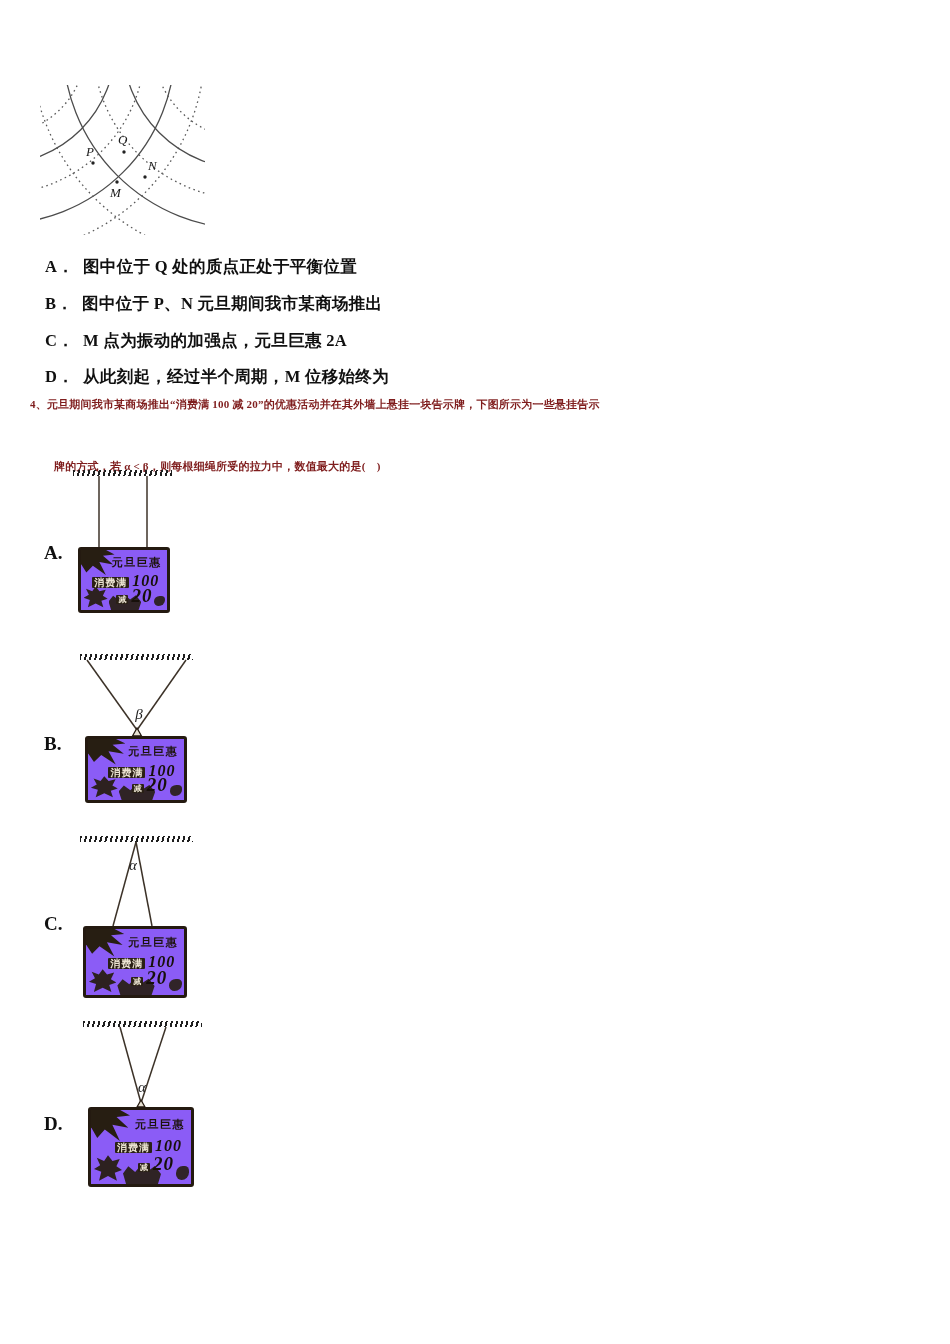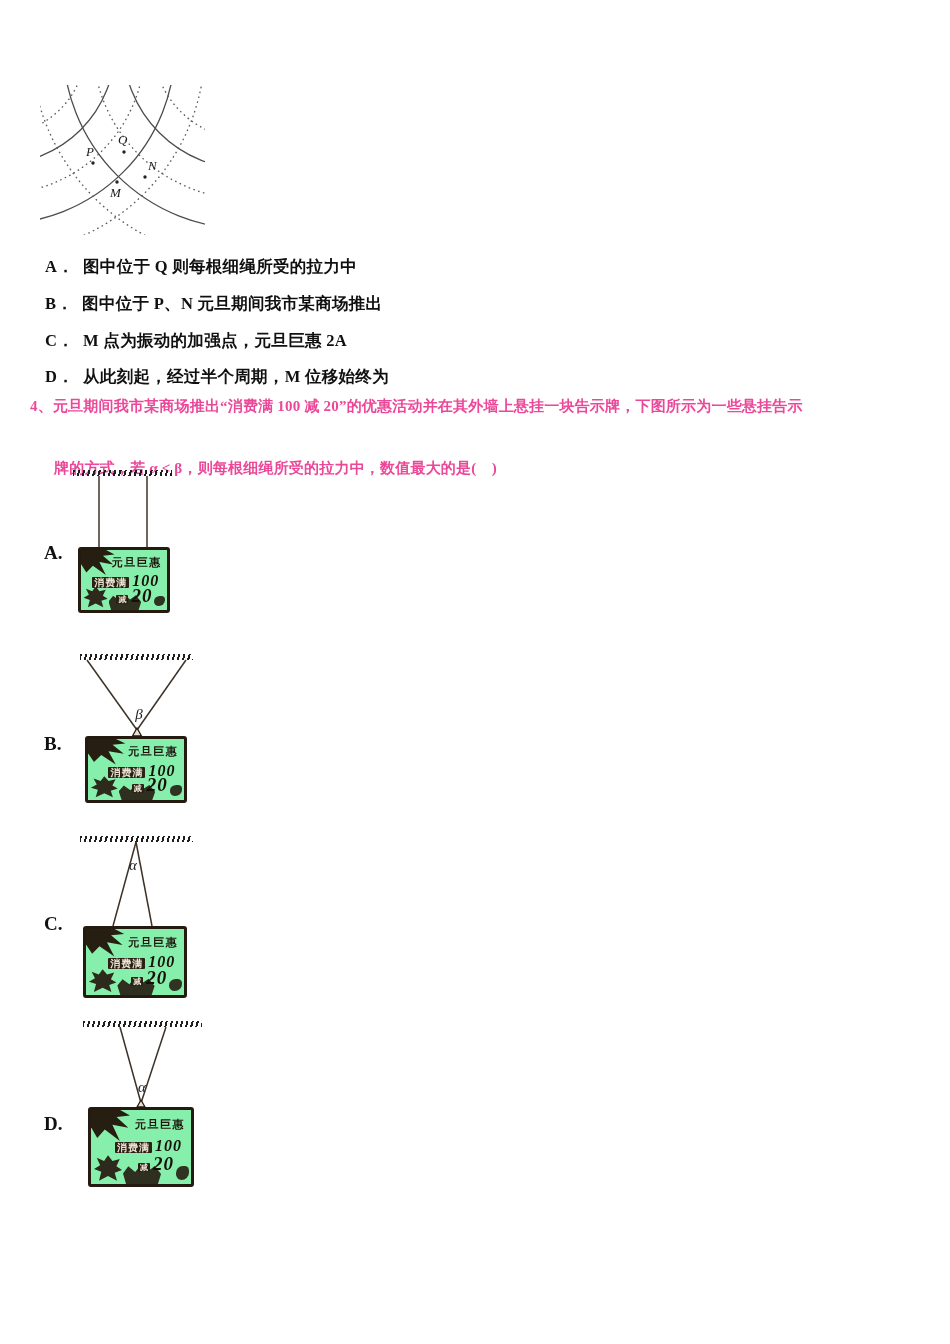--- a/index.html
+++ b/index.html
@@ -9,22 +9,22 @@
     overflow:hidden;
   }
 
   
   .opt{
     position:absolute;left:45px;font-size:16.5px;font-weight:700;
     white-space:nowrap;color:#101010;letter-spacing:.3px;
   }
   .opt .lbl{margin-right:9px;}
   .qline{
-    position:absolute;left:30px;font-size:15px;font-weight:700;
-    white-space:nowrap;color:#ec4899;letter-spacing:.2px;
+    position:absolute;left:30px;font-size:11px;font-weight:700;
+    white-space:nowrap;color:#7f1d1d;letter-spacing:.2px;
   }
 
   
   .wavefig{position:absolute;left:40px;top:85px;width:165px;height:150px;}
   .wavefig svg{display:block;}
 
   
   .fig{position:absolute;}
   .figlabel{
     position:absolute;font-size:19px;font-weight:700;color:#101010;
@@ -35,21 +35,21 @@
     background:repeating-linear-gradient(105deg,#1e1e1e 0 2px,rgba(0,0,0,0) 2px 5px);
   }
   .ropes{position:absolute;overflow:visible;}
   .angle{
     position:absolute;font-style:italic;font-size:15px;color:#1c1c1c;
     font-family:"Liberation Serif",serif;transform:translate(-50%,-50%);
   }
 
   
   .sign{
-    position:absolute;background:#86efac;border:3px solid #241a10;
+    position:absolute;background:#8b5cf6;border:3px solid #241a10;
     border-radius:3px;overflow:hidden;box-sizing:border-box;
   }
   .blob{position:absolute;background:#271e12;}
   .b1{left:-3%;top:-6%;width:42%;height:52%;
       clip-path:polygon(0 0,58% 0,100% 26%,68% 30%,96% 58%,58% 50%,76% 92%,40% 62%,22% 84%,8% 58%,0 60%);}
   .b2{left:3%;bottom:3%;width:28%;height:36%;opacity:.94;
       clip-path:polygon(50% 0,66% 22%,92% 14%,80% 42%,100% 56%,74% 66%,82% 96%,50% 78%,18% 96%,26% 62%,0 52%,22% 38%,10% 10%,36% 22%);}
   .b3{left:32%;bottom:0;width:38%;height:26%;opacity:.92;
       clip-path:polygon(0 45%,14% 8%,32% 38%,48% 0,66% 32%,84% 6%,100% 48%,92% 100%,8% 100%);}
   .b4{right:2%;bottom:6%;width:13%;height:18%;border-radius:55% 35% 60% 45%;opacity:.9;}
@@ -98,21 +98,21 @@
     <g font-family="Liberation Serif, serif" font-style="italic" font-size="13" fill="#1c1c1c">
       <text x="78" y="59">Q</text>
       <text x="46" y="71">P</text>
       <text x="108" y="85">N</text>
       <text x="70" y="112">M</text>
     </g>
   </svg>
 </div>
 
 <div class="opt" style="top:256px;">
-  <span class="lbl">A．</span><span>图中位于 Q 则每根细绳所受的拉力中</span>
+  <span class="lbl">A．</span><span>图中位于 Q 处的质点正处于平衡位置</span>
 </div>
 <div class="opt" style="top:293px;">
   <span class="lbl">B．</span><span>图中位于 P、N 元旦期间我市某商场推出</span>
 </div>
 <div class="opt" style="top:330px;">
   <span class="lbl">C．</span><span>M 点为振动的加强点，元旦巨惠 2A</span>
 </div>
 <div class="opt" style="top:366px;">
   <span class="lbl">D．</span><span>从此刻起，经过半个周期，M 位移始终为</span>
 </div>

